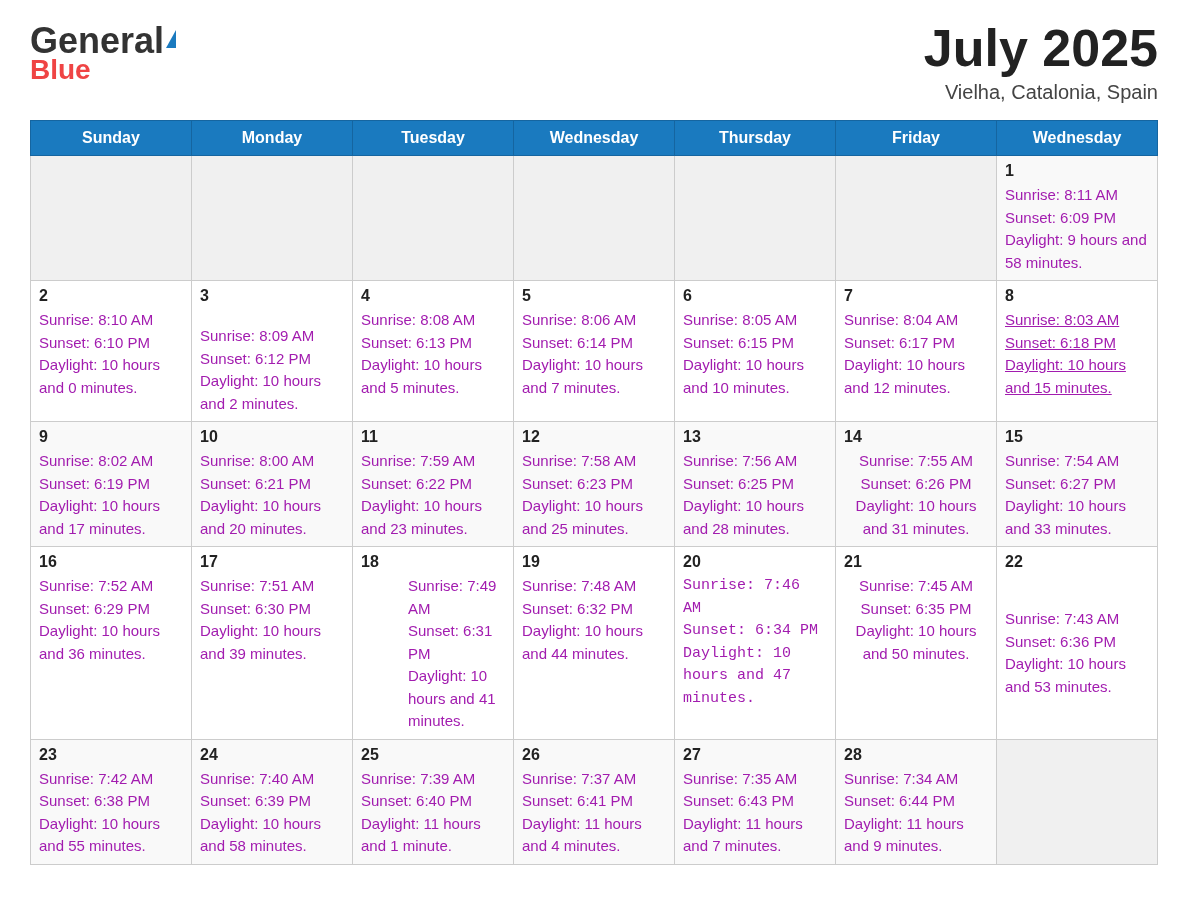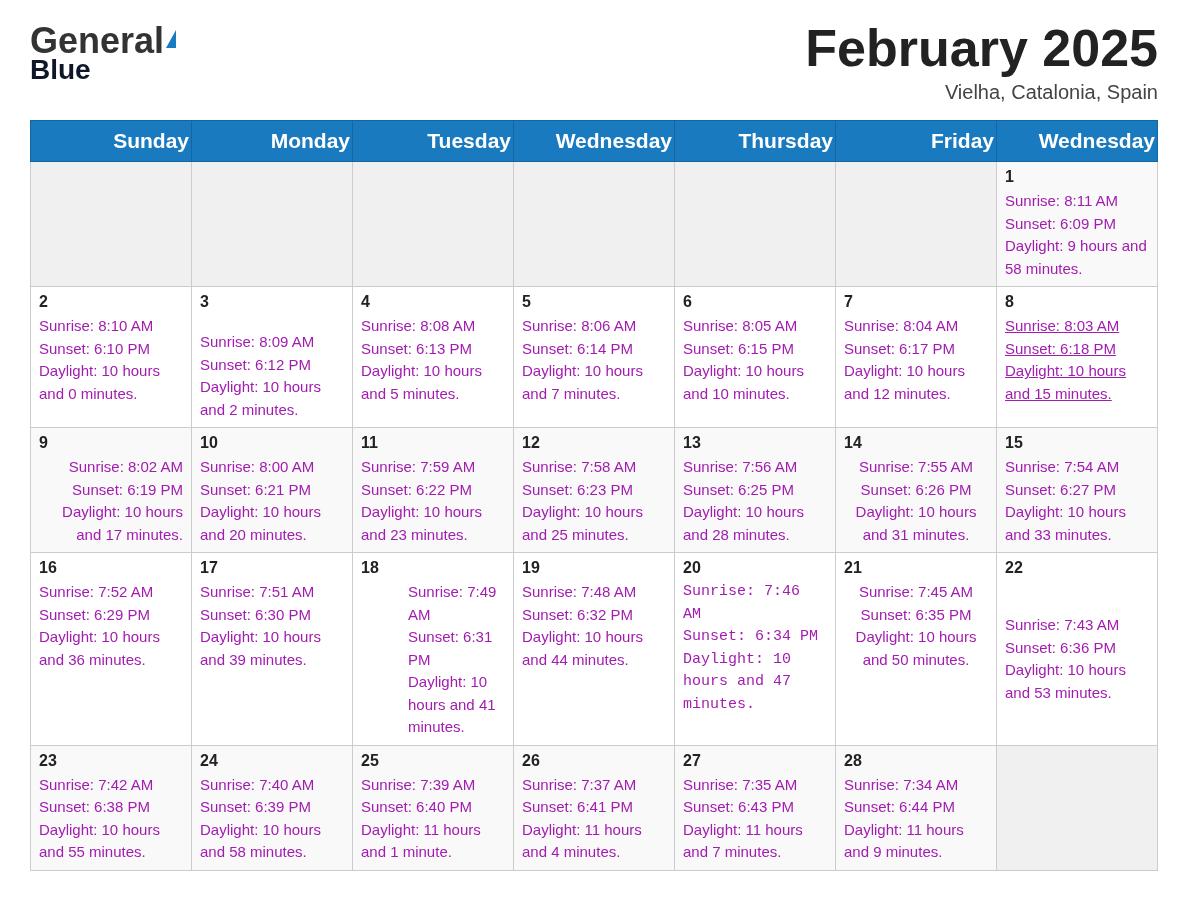--- a/index.html
+++ b/index.html
@@ -38,21 +38,21 @@
       display: inline-block;
       width: 0;
       height: 0;
       border-left: 10px solid transparent;
       border-bottom: 18px solid #1a7abf;
       margin-left: 2px;
       margin-top: -4px;
     }
 
     .logo-underline {
-      color: #0f172a;
+      color: #ef4444;
       font-size: 28px;
       font-weight: bold;
       margin-top: -8px;
     }
 
     .title-block {
       text-align: right;
     }
 
     .main-title {
@@ -70,23 +70,23 @@
 
     .calendar {
       width: 100%;
       border-collapse: collapse;
       border: 1px solid #ccc;
     }
 
     .calendar th {
       background-color: #1a7abf;
       color: #fff;
-      text-align: right;
-      padding: 8px 2px;
-      font-size: 21px;
+      text-align: center;
+      padding: 8px 10px;
+      font-size: 16px;
       font-weight: bold;
       border: 1px solid #1565a0;
     }
 
     .calendar td {
       vertical-align: top;
       border: 1px solid #ccc;
       padding: 6px 8px;
       width: calc(100% / 7);
       min-height: 100px;
@@ -130,21 +130,21 @@
 
 <div class="header">
   <div class="logo">
     <div class="logo-text">
       <span class="logo-general">General</span>
       <span class="logo-icon"></span>
     </div>
     <div class="logo-underline">Blue</div>
   </div>
   <div class="title-block">
-    <div class="main-title">February 2025</div>
+    <div class="main-title">July 2025</div>
     <div class="subtitle">Vielha, Catalonia, Spain</div>
   </div>
 </div>
 
 <table class="calendar">
   <thead>
     <tr>
     <th>Sunday</th>
         <th>Monday</th>
         <th>Tuesday</th>
@@ -209,21 +209,21 @@
         <td>
           <span class="day-number">8</span>
           <div class="day-info" style="white-space: pre-line; text-decoration: underline;">Sunrise: 8:03 AM
 Sunset: 6:18 PM
 Daylight: 10 hours and 15 minutes.</div>
         </td>
       </tr>
       <tr>
         <td>
           <span class="day-number">9</span>
-          <div class="day-info" style="white-space: pre-line; text-align: right;">Sunrise: 8:02 AM
+          <div class="day-info" style="white-space: pre-line;">Sunrise: 8:02 AM
 Sunset: 6:19 PM
 Daylight: 10 hours and 17 minutes.</div>
         </td>
         <td>
           <span class="day-number">10</span>
           <div class="day-info" style="white-space: pre-line;">Sunrise: 8:00 AM
 Sunset: 6:21 PM
 Daylight: 10 hours and 20 minutes.</div>
         </td>
         <td>

